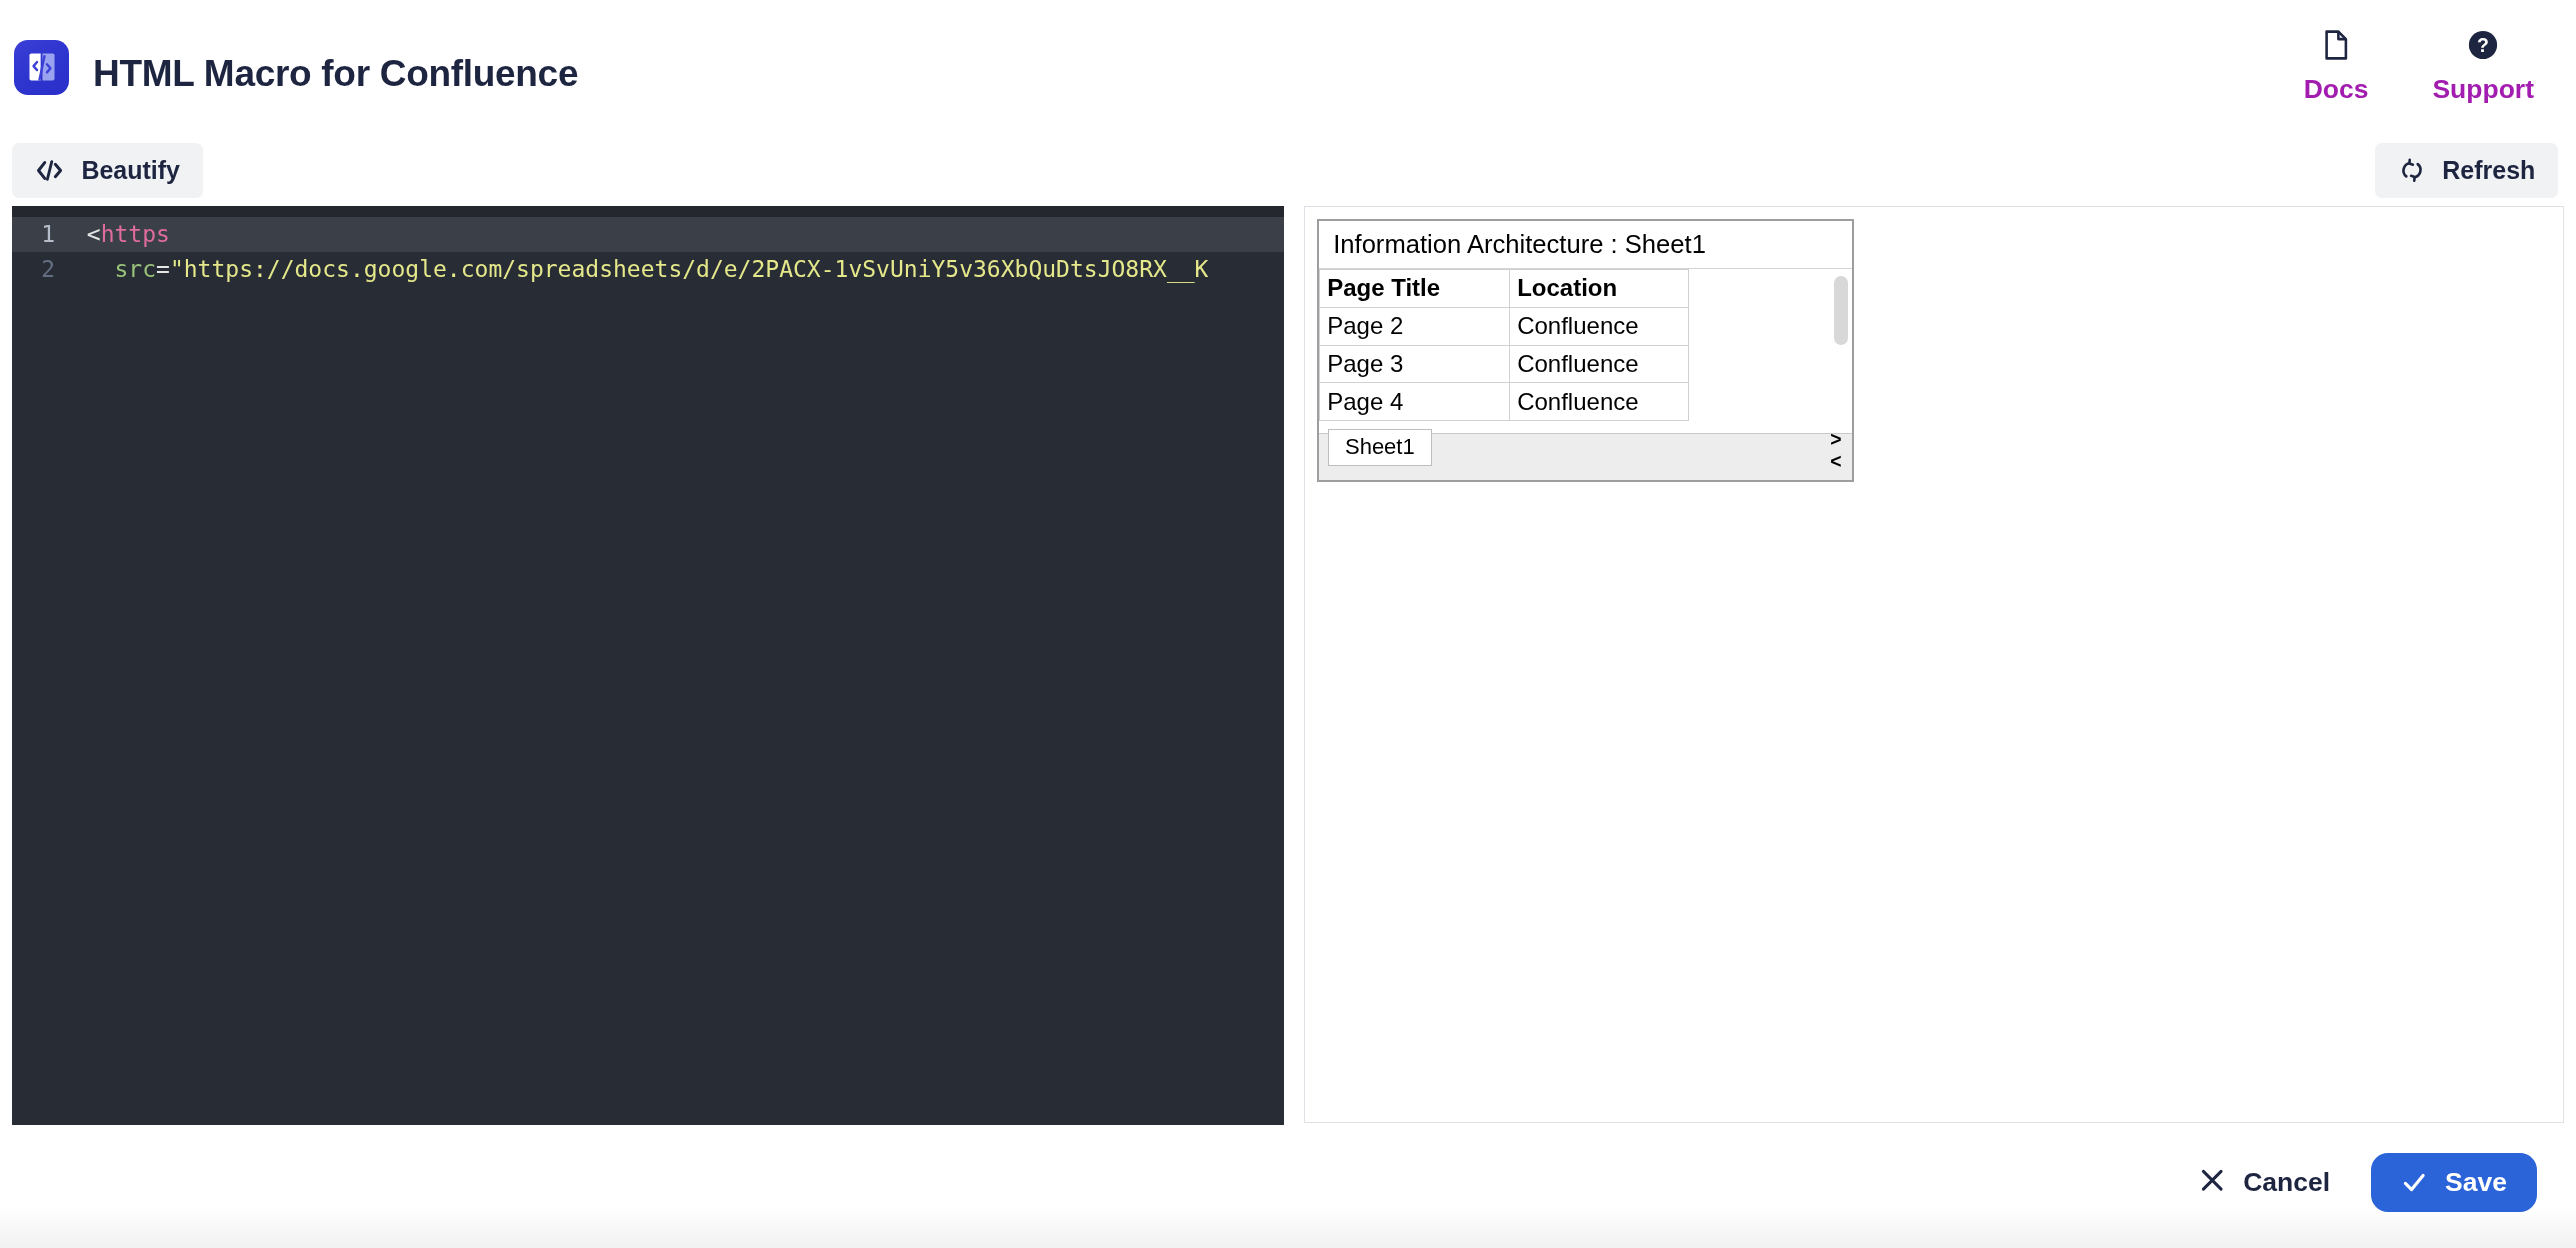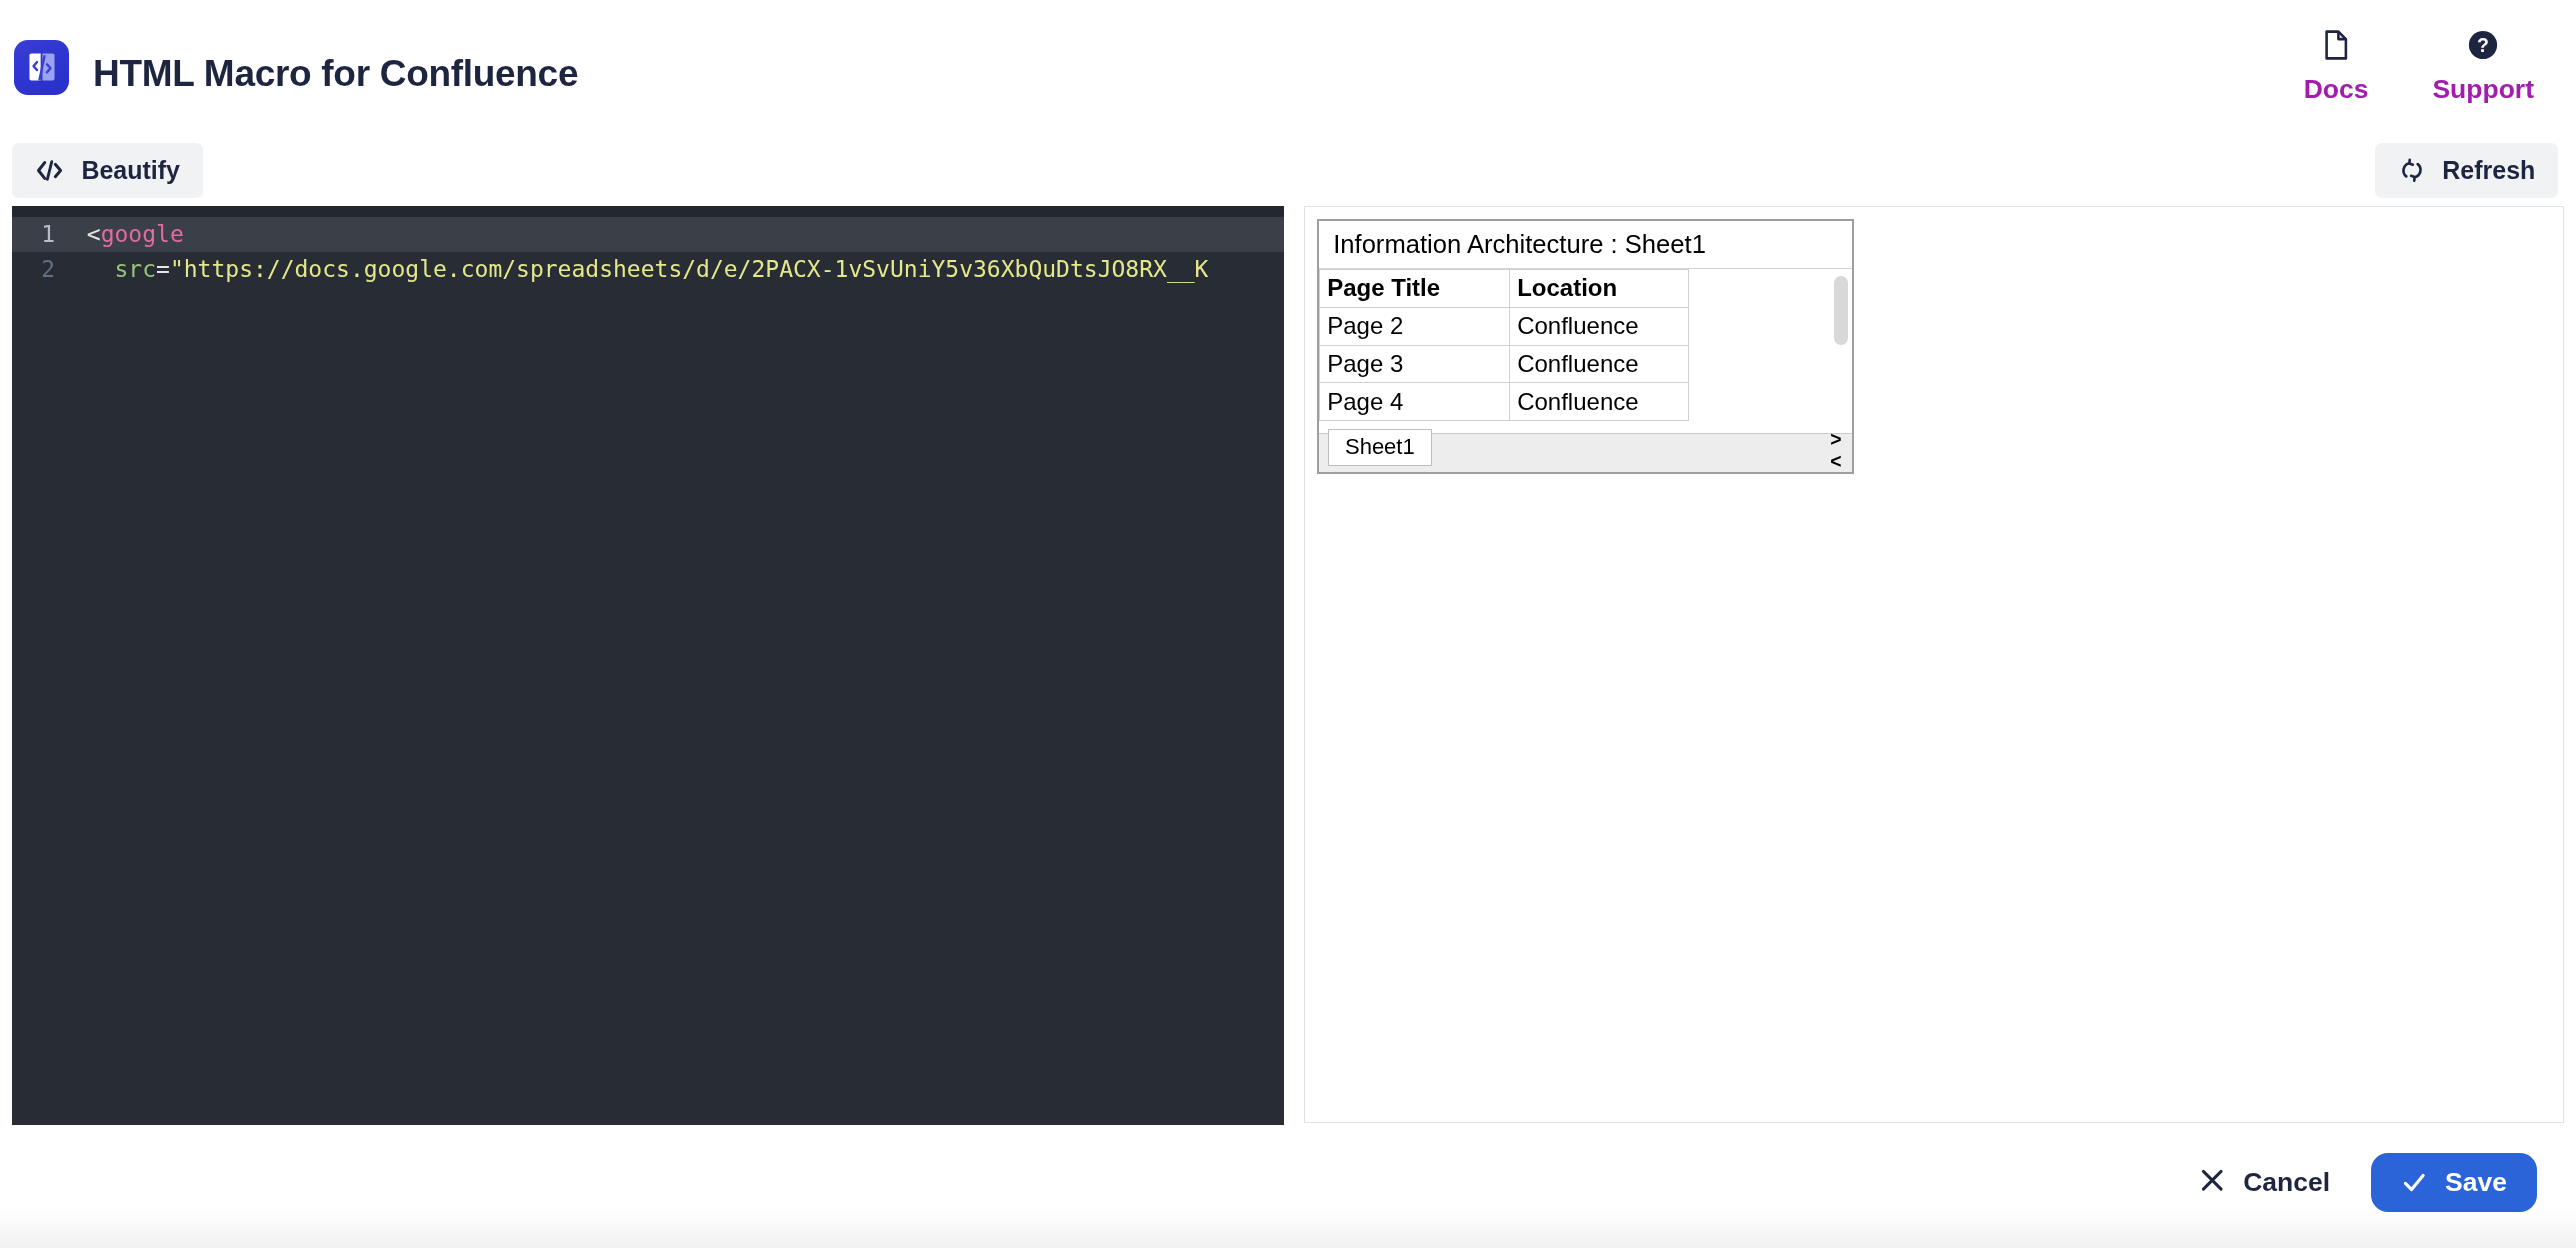--- a/index.html
+++ b/index.html
@@ -208,21 +208,21 @@
     position: absolute;
     top: 7px;
     right: 4.4px;
     width: 14px;
     height: 69px;
     border-radius: 7px;
     background: #d8d8d8;
   }
   .sheet-tabbar {
     position: relative;
-    height: 39px;
+    height: 47px;
     background: #ededed;
     border-top: 0.9px solid #c9c9c9;
   }
   .sheet-tab {
     position: absolute;
     left: 8.8px;
     top: -5.3px;
     padding: 4.4px 16px 5.3px 16px;
     background: #ffffff;
     border: 0.9px solid #bdbdbd;
@@ -365,21 +365,21 @@
       </span>
       <span>Refresh</span>
     </button>
   </div>
 
   <div class="main">
 
     <div class="editor">
       <div class="editor-topstrip"></div>
       <div id="code-lines">
-          <div class="code-line active"><div class="gutter">1</div><div class="code-text"><span class="tok-punct">&lt;</span><span class="tok-tag">google</span></div></div>
+          <div class="code-line active"><div class="gutter">1</div><div class="code-text"><span class="tok-punct">&lt;</span><span class="tok-tag">https</span></div></div>
           <div class="code-line"><div class="gutter">2</div><div class="code-text"><span class="tok-punct">  </span><span class="tok-attr">src</span><span class="tok-op">=</span><span class="tok-str">"https://docs.google.com/spreadsheets/d/e/2PACX-1vSvUniY5v36XbQuDtsJO8RX__K</span></div></div>
         </div>
     </div>
 
     <div class="preview">
       <div class="sheet-frame">
         <div class="sheet-title">Information Architecture : Sheet1</div>
         <div class="sheet-body">
           <table class="sheet-table">
             <thead>

